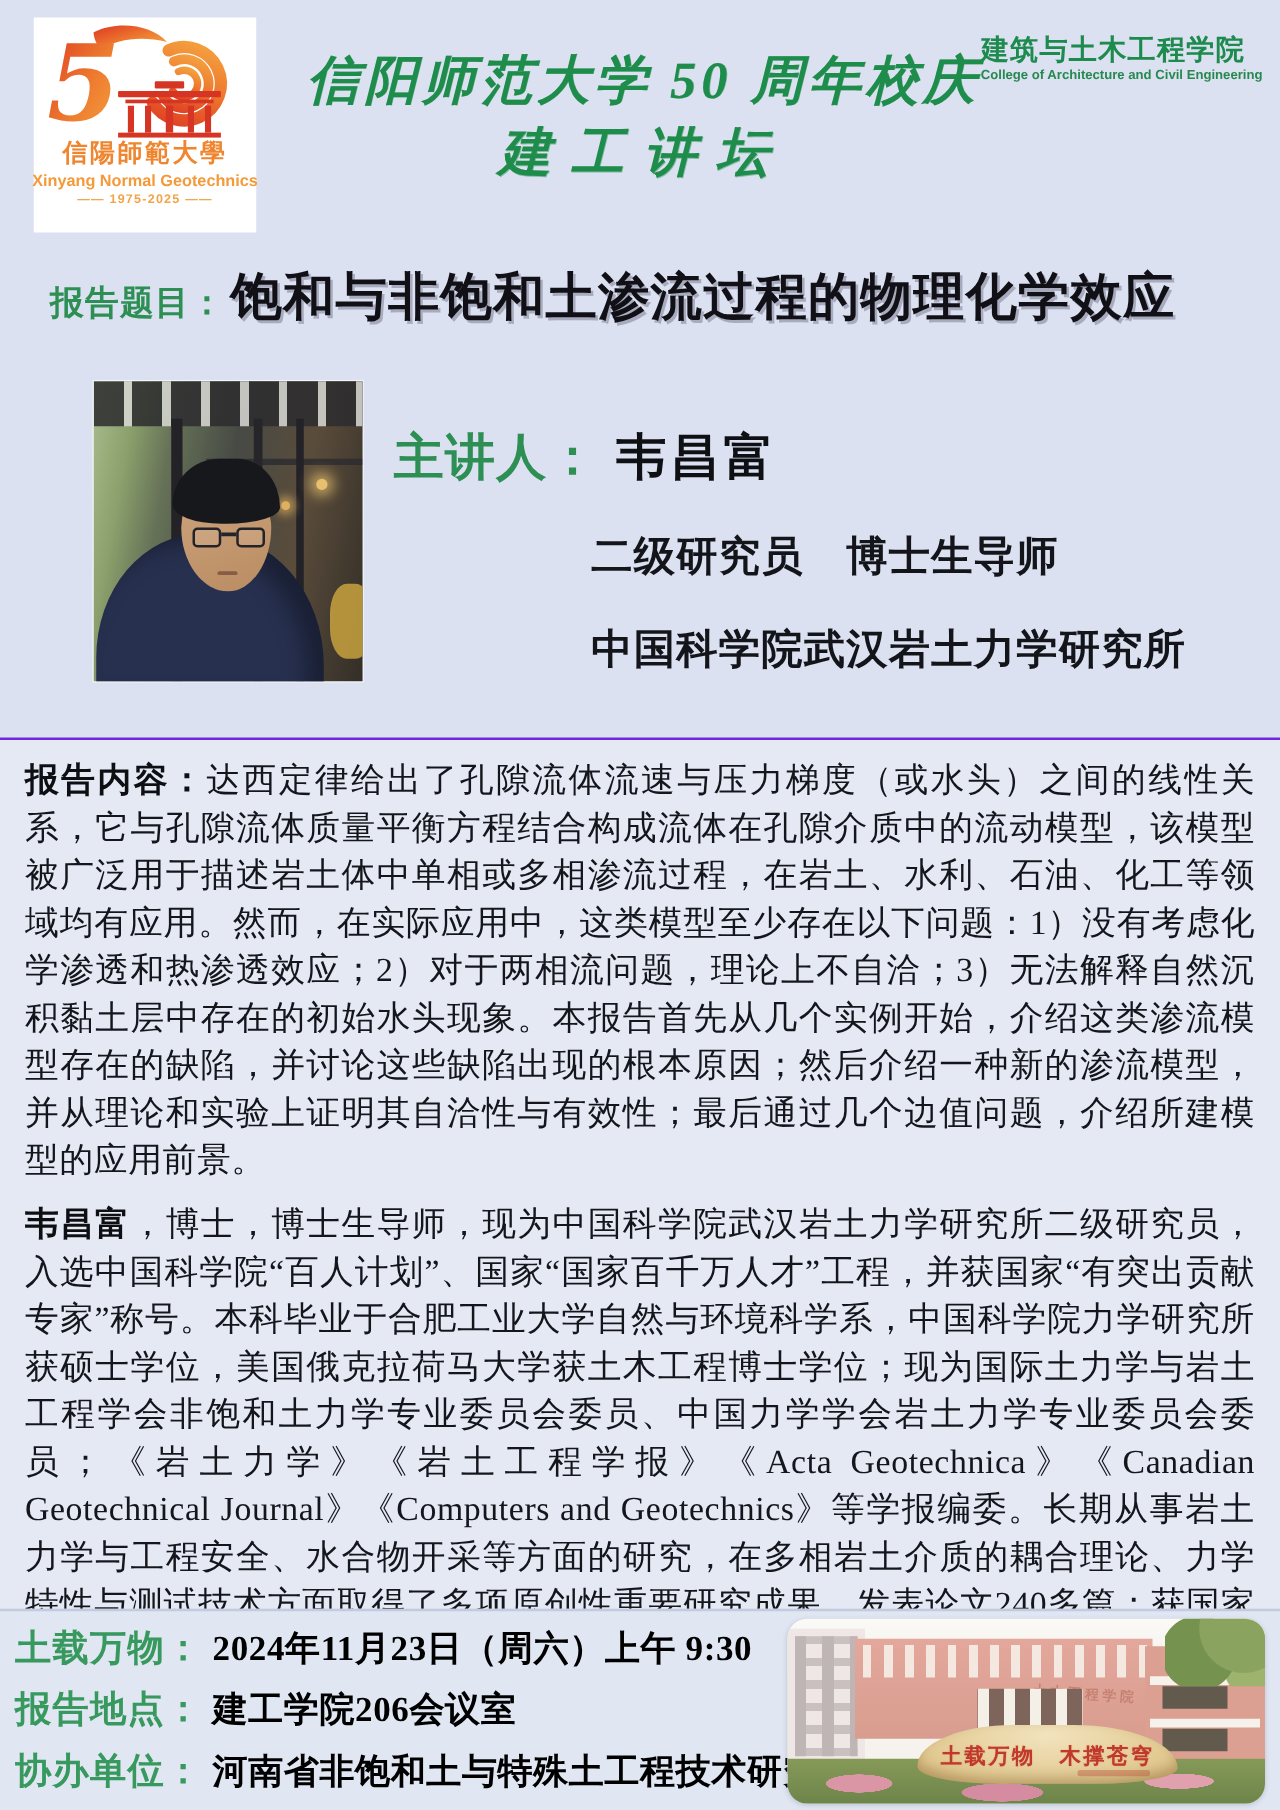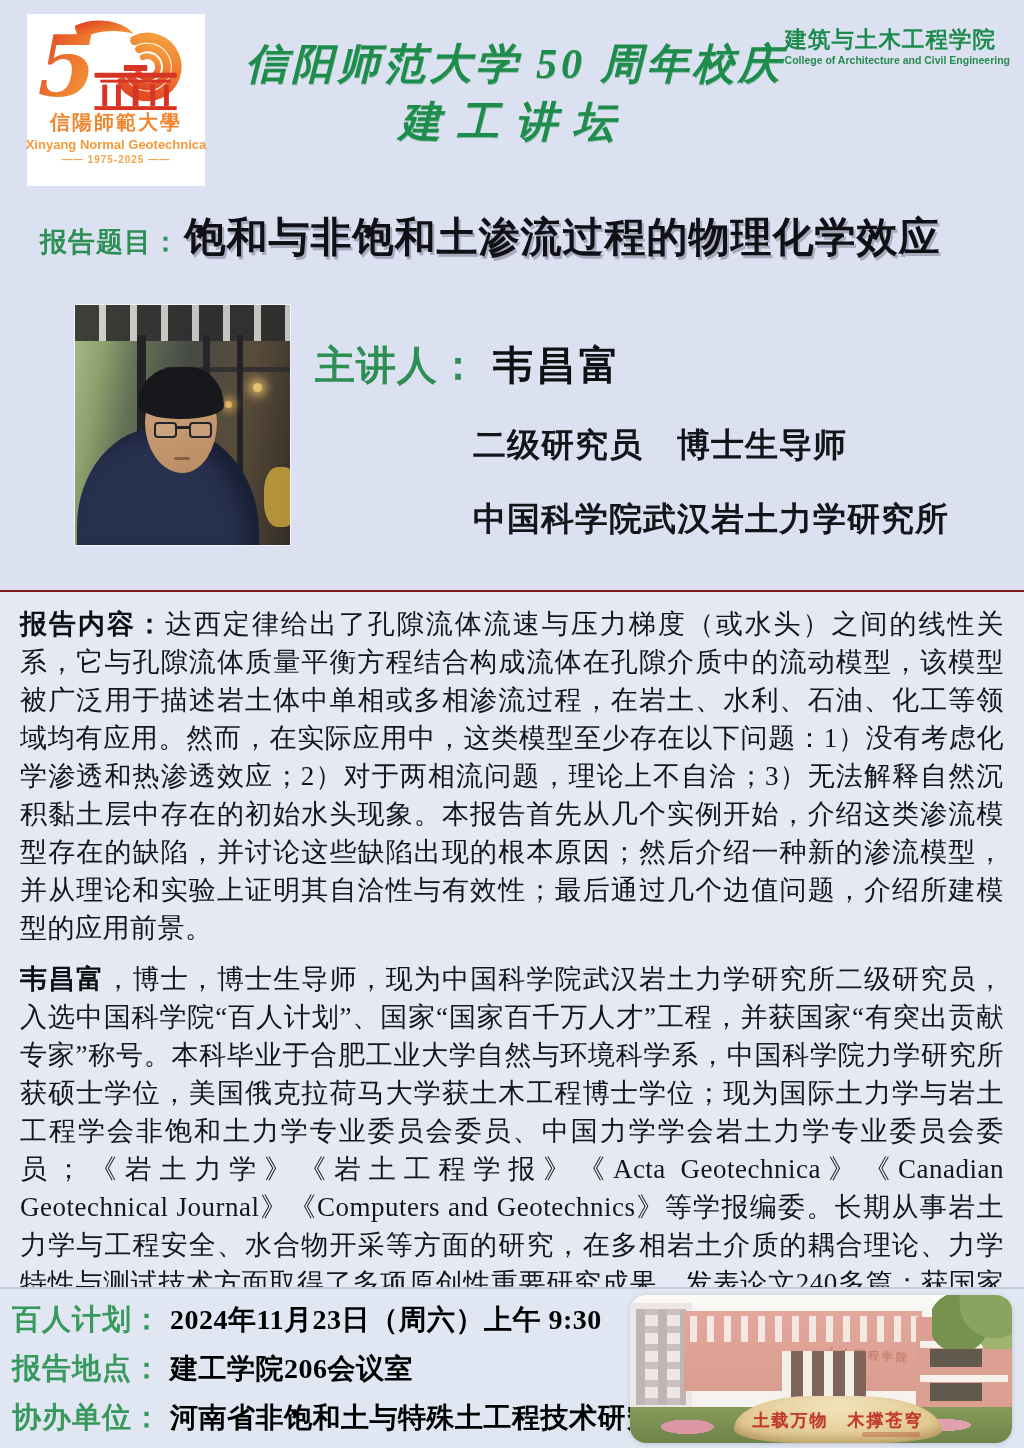--- a/index.html
+++ b/index.html
@@ -68,21 +68,21 @@
   .sp-row1{white-space:nowrap;}
   .sp-label{color:#2e8f55;font-weight:700;font-size:40px;letter-spacing:1px;}
   .sp-name{color:#0f1014;font-weight:700;font-size:40px;margin-left:14px;letter-spacing:3px;}
   .sp-row2{margin:30px 0 0 158px;font-family:"Liberation Serif",serif;font-weight:700;
            font-size:33px;color:#14151b;letter-spacing:1px;white-space:nowrap;}
   .sp-row3{margin:29px 0 0 158px;font-family:"Liberation Serif",serif;font-weight:700;
            font-size:33px;color:#14151b;letter-spacing:1px;white-space:nowrap;}
 
   
   .sec-mid{position:absolute;top:590px;left:0;width:1024px;height:697px;background:#e4e9f4;
-           border-top:2px solid #7f1d1d;padding:0 20px;box-sizing:border-box;}
+           border-top:2px solid #6d28d9;padding:0 20px;box-sizing:border-box;}
   .para{margin:0;font-size:27px;line-height:38px;text-align:justify;color:#15161c;
         font-family:"Liberation Serif",serif;letter-spacing:.5px;}
   .abstract{padding-top:13px;}
   .bio{margin-top:13px;}
   .lead-label,.lead-name{font-family:"Liberation Sans",sans-serif;font-weight:700;color:#0e0f13;}
 
   
   .sec-bottom{position:absolute;top:1287px;left:0;width:1024px;height:161px;background:#e0e6f2;
               border-top:2px solid #c3cbdf;}
   .info{position:absolute;left:12px;top:8px;}
@@ -114,21 +114,21 @@
   .cp-win1{top:32px;} .cp-win2{top:66px;}
   .cp-tree{position:absolute;right:-10px;top:-12px;width:90px;height:66px;
      background:radial-gradient(circle at 70% 30%,#8aa45f 0 45%,transparent 46%),
                 radial-gradient(circle at 30% 60%,#75924f 0 40%,transparent 41%),
                 radial-gradient(circle at 88% 72%,#9db36e 0 35%,transparent 36%);}
   .cp-bush{position:absolute;left:0;right:0;bottom:0;height:36px;
      background-image:radial-gradient(ellipse 44px 12px at 15% 55%,#db96a6 0 60%,transparent 61%),
                       radial-gradient(ellipse 54px 12px at 45% 75%,#d58ba0 0 60%,transparent 61%),
                       radial-gradient(ellipse 46px 10px at 82% 50%,#e0a0ae 0 60%,transparent 61%),
                       linear-gradient(#869a58,#6d844a);}
-  .cp-stone{position:absolute;left:104px;bottom:0;width:208px;height:47px;
+  .cp-stone{position:absolute;left:104px;bottom:16px;width:208px;height:47px;
      background:radial-gradient(ellipse at 50% 18%,#f2e3bd,#e2c991 70%,#cfb176);
      border-radius:48% 52% 40% 42%/90% 95% 35% 38%;
      box-shadow:inset 0 -5px 9px rgba(120,90,40,.35);}
   .cp-stone-text{display:block;text-align:center;margin-top:13px;font-family:"Liberation Serif",serif;
      font-weight:700;font-size:17px;color:#c0392b;letter-spacing:2px;
      text-shadow:0 0 1px rgba(192,57,43,.45);}
   .cp-stone-sig{position:absolute;right:22px;bottom:6px;width:58px;height:5px;border-radius:2px;
      background:rgba(180,60,45,.35);}
 </style>
 </head>
@@ -160,21 +160,21 @@
           <rect x="64" y="63" width="72" height="3"></rect>
           <rect x="66" y="68" width="5" height="22"></rect>
           <rect x="80" y="68" width="5" height="22"></rect>
           <rect x="97" y="68" width="6" height="22"></rect>
           <rect x="115" y="68" width="5" height="22"></rect>
           <rect x="129" y="68" width="5" height="22"></rect>
           <rect x="58" y="90" width="84" height="4"></rect>
         </g>
       </svg>
       <div class="logo-cn">信陽師範大學</div>
-      <div class="logo-en">Xinyang Normal Geotechnica</div>
+      <div class="logo-en">Xinyang Normal Geotechnics</div>
       <div class="logo-years">—— 1975-2025 ——</div>
     </div>
 
     <div class="college">
       <div class="college-cn">建筑与土木工程学院</div>
       <div class="college-en">College of Architecture and Civil Engineering</div>
     </div>
 
     <div class="main-title">
       <div class="t1">信阳师范大学 50 周年校庆</div>
@@ -220,21 +220,21 @@
       <span class="lead-label">报告内容：</span><span>达西定律给出了孔隙流体流速与压力梯度（或水头）之间的线性关系，它与孔隙流体质量平衡方程结合构成流体在孔隙介质中的流动模型，该模型被广泛用于描述岩土体中单相或多相渗流过程，在岩土、水利、石油、化工等领域均有应用。然而，在实际应用中，这类模型至少存在以下问题：1）没有考虑化学渗透和热渗透效应；2）对于两相流问题，理论上不自洽；3）无法解释自然沉积黏土层中存在的初始水头现象。本报告首先从几个实例开始，介绍这类渗流模型存在的缺陷，并讨论这些缺陷出现的根本原因；然后介绍一种新的渗流模型，并从理论和实验上证明其自洽性与有效性；最后通过几个边值问题，介绍所建模型的应用前景。</span>
     </p>
     <p class="para bio">
       <span class="lead-name">韦昌富</span><span>，博士，博士生导师，现为中国科学院武汉岩土力学研究所二级研究员，入选中国科学院“百人计划”、国家“国家百千万人才”工程，并获国家“有突出贡献专家”称号。本科毕业于合肥工业大学自然与环境科学系，中国科学院力学研究所获硕士学位，美国俄克拉荷马大学获土木工程博士学位；现为国际土力学与岩土工程学会非饱和土力学专业委员会委员、中国力学学会岩土力学专业委员会委员；《岩土力学》《岩土工程学报》《Acta Geotechnica》《Canadian Geotechnical Journal》《Computers and Geotechnics》等学报编委。长期从事岩土力学与工程安全、水合物开采等方面的研究，在多相岩土介质的耦合理论、力学特性与测试技术方面取得了多项原创性重要研究成果。发表论文240多篇；获国家发明专利授权30余项；培养博士25名，硕士50余名；获省部级自然科学一等奖1项，教育部自然科学二等奖1项。</span>
     </p>
   </section>
 
   <section class="sec-bottom">
     <div class="info">
       <div class="info-row">
-        <span class="info-label">百人计划：</span><span class="info-value">2024年11月23日（周六）上午 9:30</span>
+        <span class="info-label">土载万物：</span><span class="info-value">2024年11月23日（周六）上午 9:30</span>
       </div>
       <div class="info-row">
         <span class="info-label">报告地点：</span><span class="info-value">建工学院206会议室</span>
       </div>
       <div class="info-row">
         <span class="info-label">协办单位：</span><span class="info-value">河南省非饱和土与特殊土工程技术研究中心</span>
       </div>
     </div>
 
     <div class="campus-photo">

